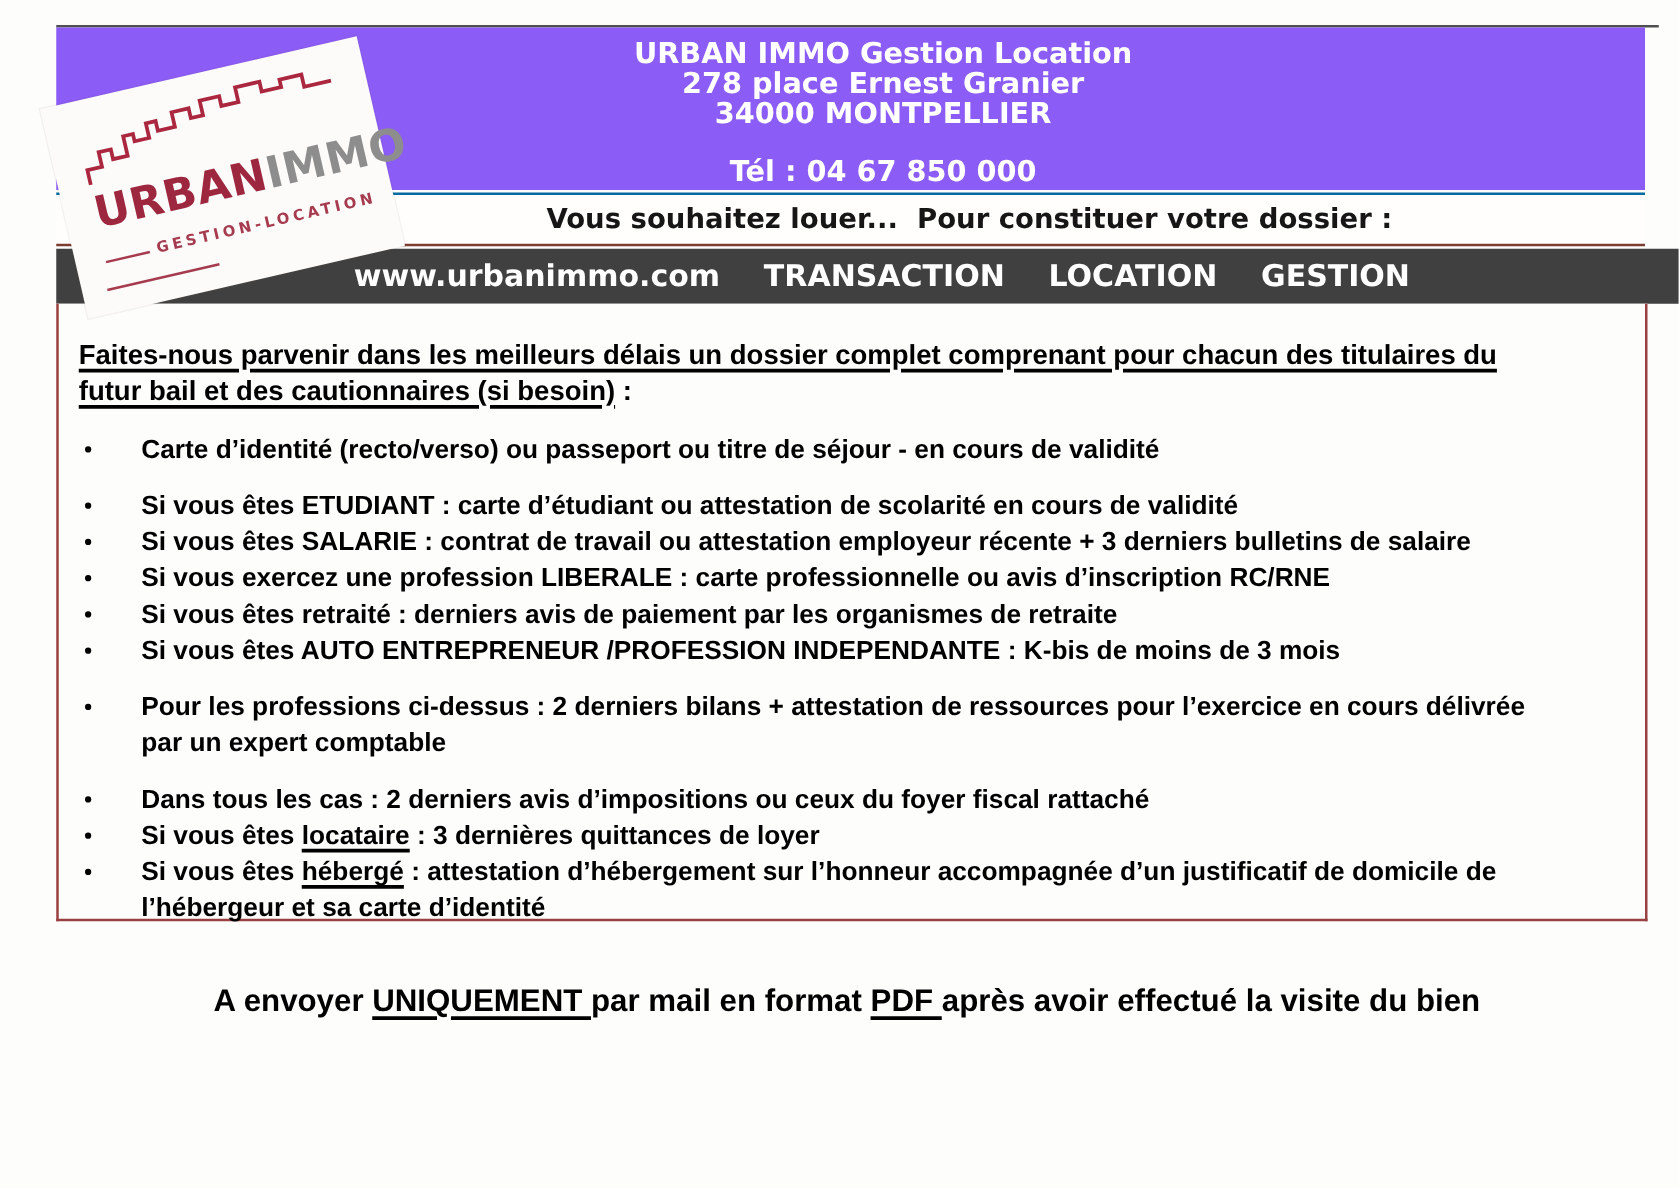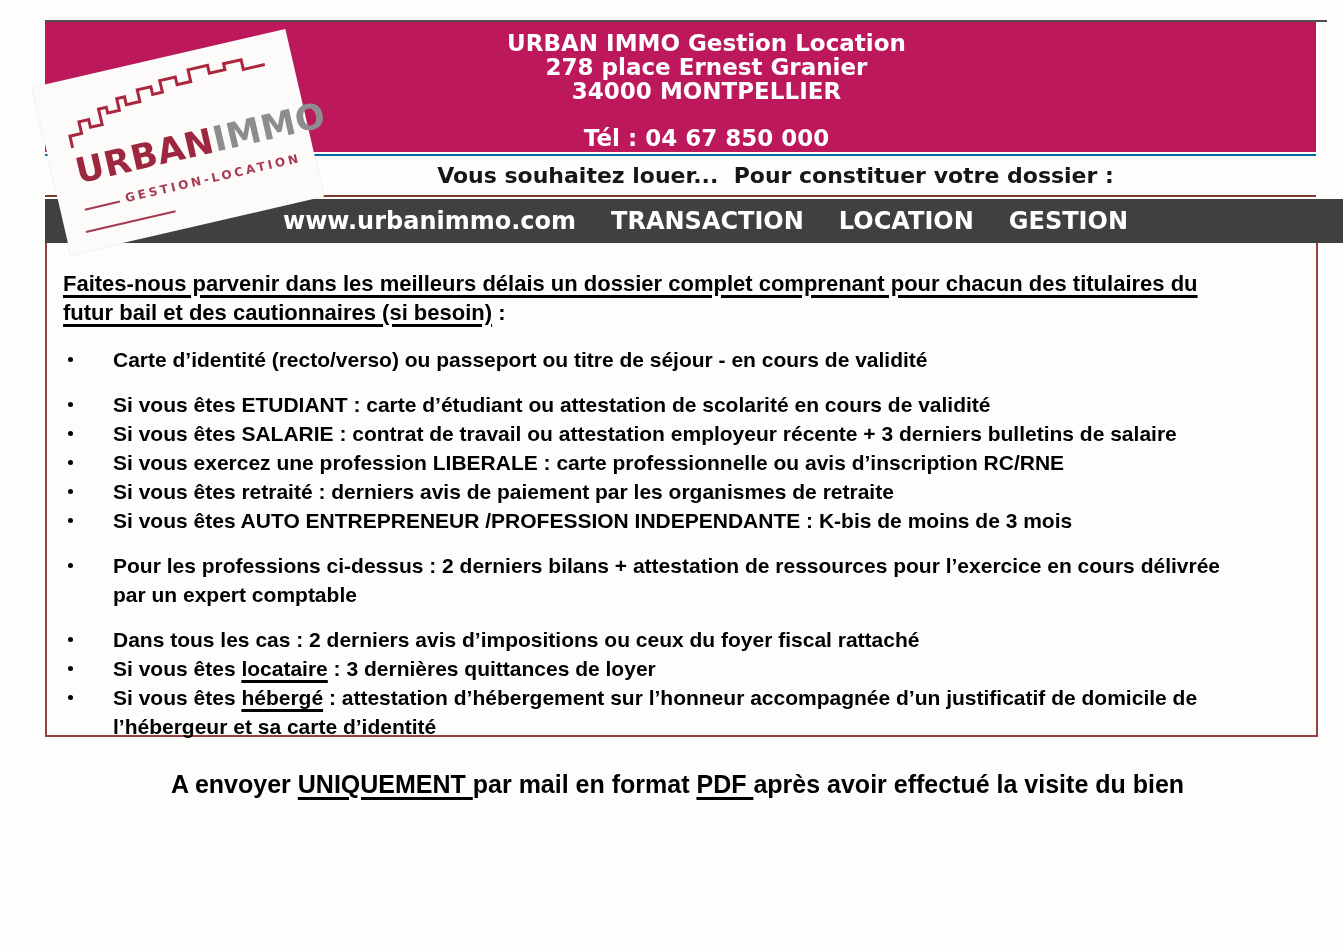--- a/index.html
+++ b/index.html
@@ -1,21 +1,21 @@
 <!DOCTYPE html>
 <html><head>
 <meta charset="utf-8">
 <style>
   html,body{margin:0;padding:0;background:#fdfdfc;}
   .page{position:relative;width:1343px;height:950px;background:#fdfdfc;overflow:hidden;
         font-family:"Liberation Sans",sans-serif;}
   
   .top-rule{position:absolute;left:45px;top:20px;width:1282px;height:2px;background:#4f4f4f;}
   
-  .band-red-1{position:absolute;left:45px;top:22px;width:1271px;height:130px;background:#be185d;}
+  .band-red-1{position:absolute;left:45px;top:22px;width:1271px;height:130px;background:#8b5cf6;}
   .hdr-text{position:absolute;left:0;top:9px;width:100%;padding-left:52px;box-sizing:border-box;
             text-align:center;color:#fff;font-family:"DejaVu Sans",sans-serif;
             font-weight:bold;font-size:23px;line-height:24px;}
   .hdr-text div{white-space:pre;}
   .hdr-phone{margin-top:23px;}
   
   .band-white{position:absolute;left:45px;top:154px;width:1271px;height:43px;background:#fffefc;
               border-top:2px solid #0369a1;border-bottom:2px solid #7d3c30;box-sizing:border-box;
               display:flex;align-items:center;justify-content:center;padding-left:190px;}
   .band-white span{font-family:"DejaVu Sans",sans-serif;font-weight:bold;font-size:22px;color:#161616;white-space:pre;}
@@ -26,21 +26,21 @@
   
   .frame{position:absolute;left:45px;top:243px;width:1273px;height:494px;box-sizing:border-box;
          border-left:2px solid #9a4040;border-right:2px solid #9a4040;border-bottom:2px solid #9a4040;
          background:#fdfdfc;padding:26px 24px 0 16px;}
   .intro{font-weight:bold;font-size:22px;line-height:29px;color:#000;max-width:1175px;}
   .intro .u, .btxt .u, .footer-note .u{text-decoration:underline;text-decoration-thickness:2.5px;text-underline-offset:4px;}
   .bullets{margin-top:18px;max-width:1190px;}
   .bullet{position:relative;padding-left:50px;font-weight:bold;font-size:21px;line-height:29px;color:#000;}
   .bullet.grp{margin-top:16px;}
   .bullet::before{content:'';position:absolute;left:5px;top:12px;width:5px;height:5px;border-radius:50%;background:#000;}
-  .footer-note{margin-top:27px;text-align:center;font-weight:bold;font-size:25px;line-height:32px;color:#000;}
+  .footer-note{margin-top:44px;text-align:center;font-weight:bold;font-size:25px;line-height:32px;color:#000;}
   
   .logo-card{position:absolute;left:48px;top:56px;width:260px;height:172px;background:#fcfbf9;
              transform:rotate(-13deg);box-shadow:0 0 0 1px rgba(120,90,80,0.08);z-index:5;}
   .logo-sky{position:absolute;left:24px;top:12px;}
   .logo-brand{position:absolute;left:24px;top:72px;font-family:"DejaVu Sans",sans-serif;
               font-weight:bold;font-size:35px;letter-spacing:0.5px;white-space:nowrap;}
   .logo-brand .p1{color:#9e2740;}
   .logo-brand .p2{color:#8d8d8d;}
   .logo-tagline{position:absolute;left:66px;top:122px;font-family:"DejaVu Sans",sans-serif;
                 font-weight:bold;font-size:12px;letter-spacing:3px;color:#a63b50;white-space:nowrap;}

